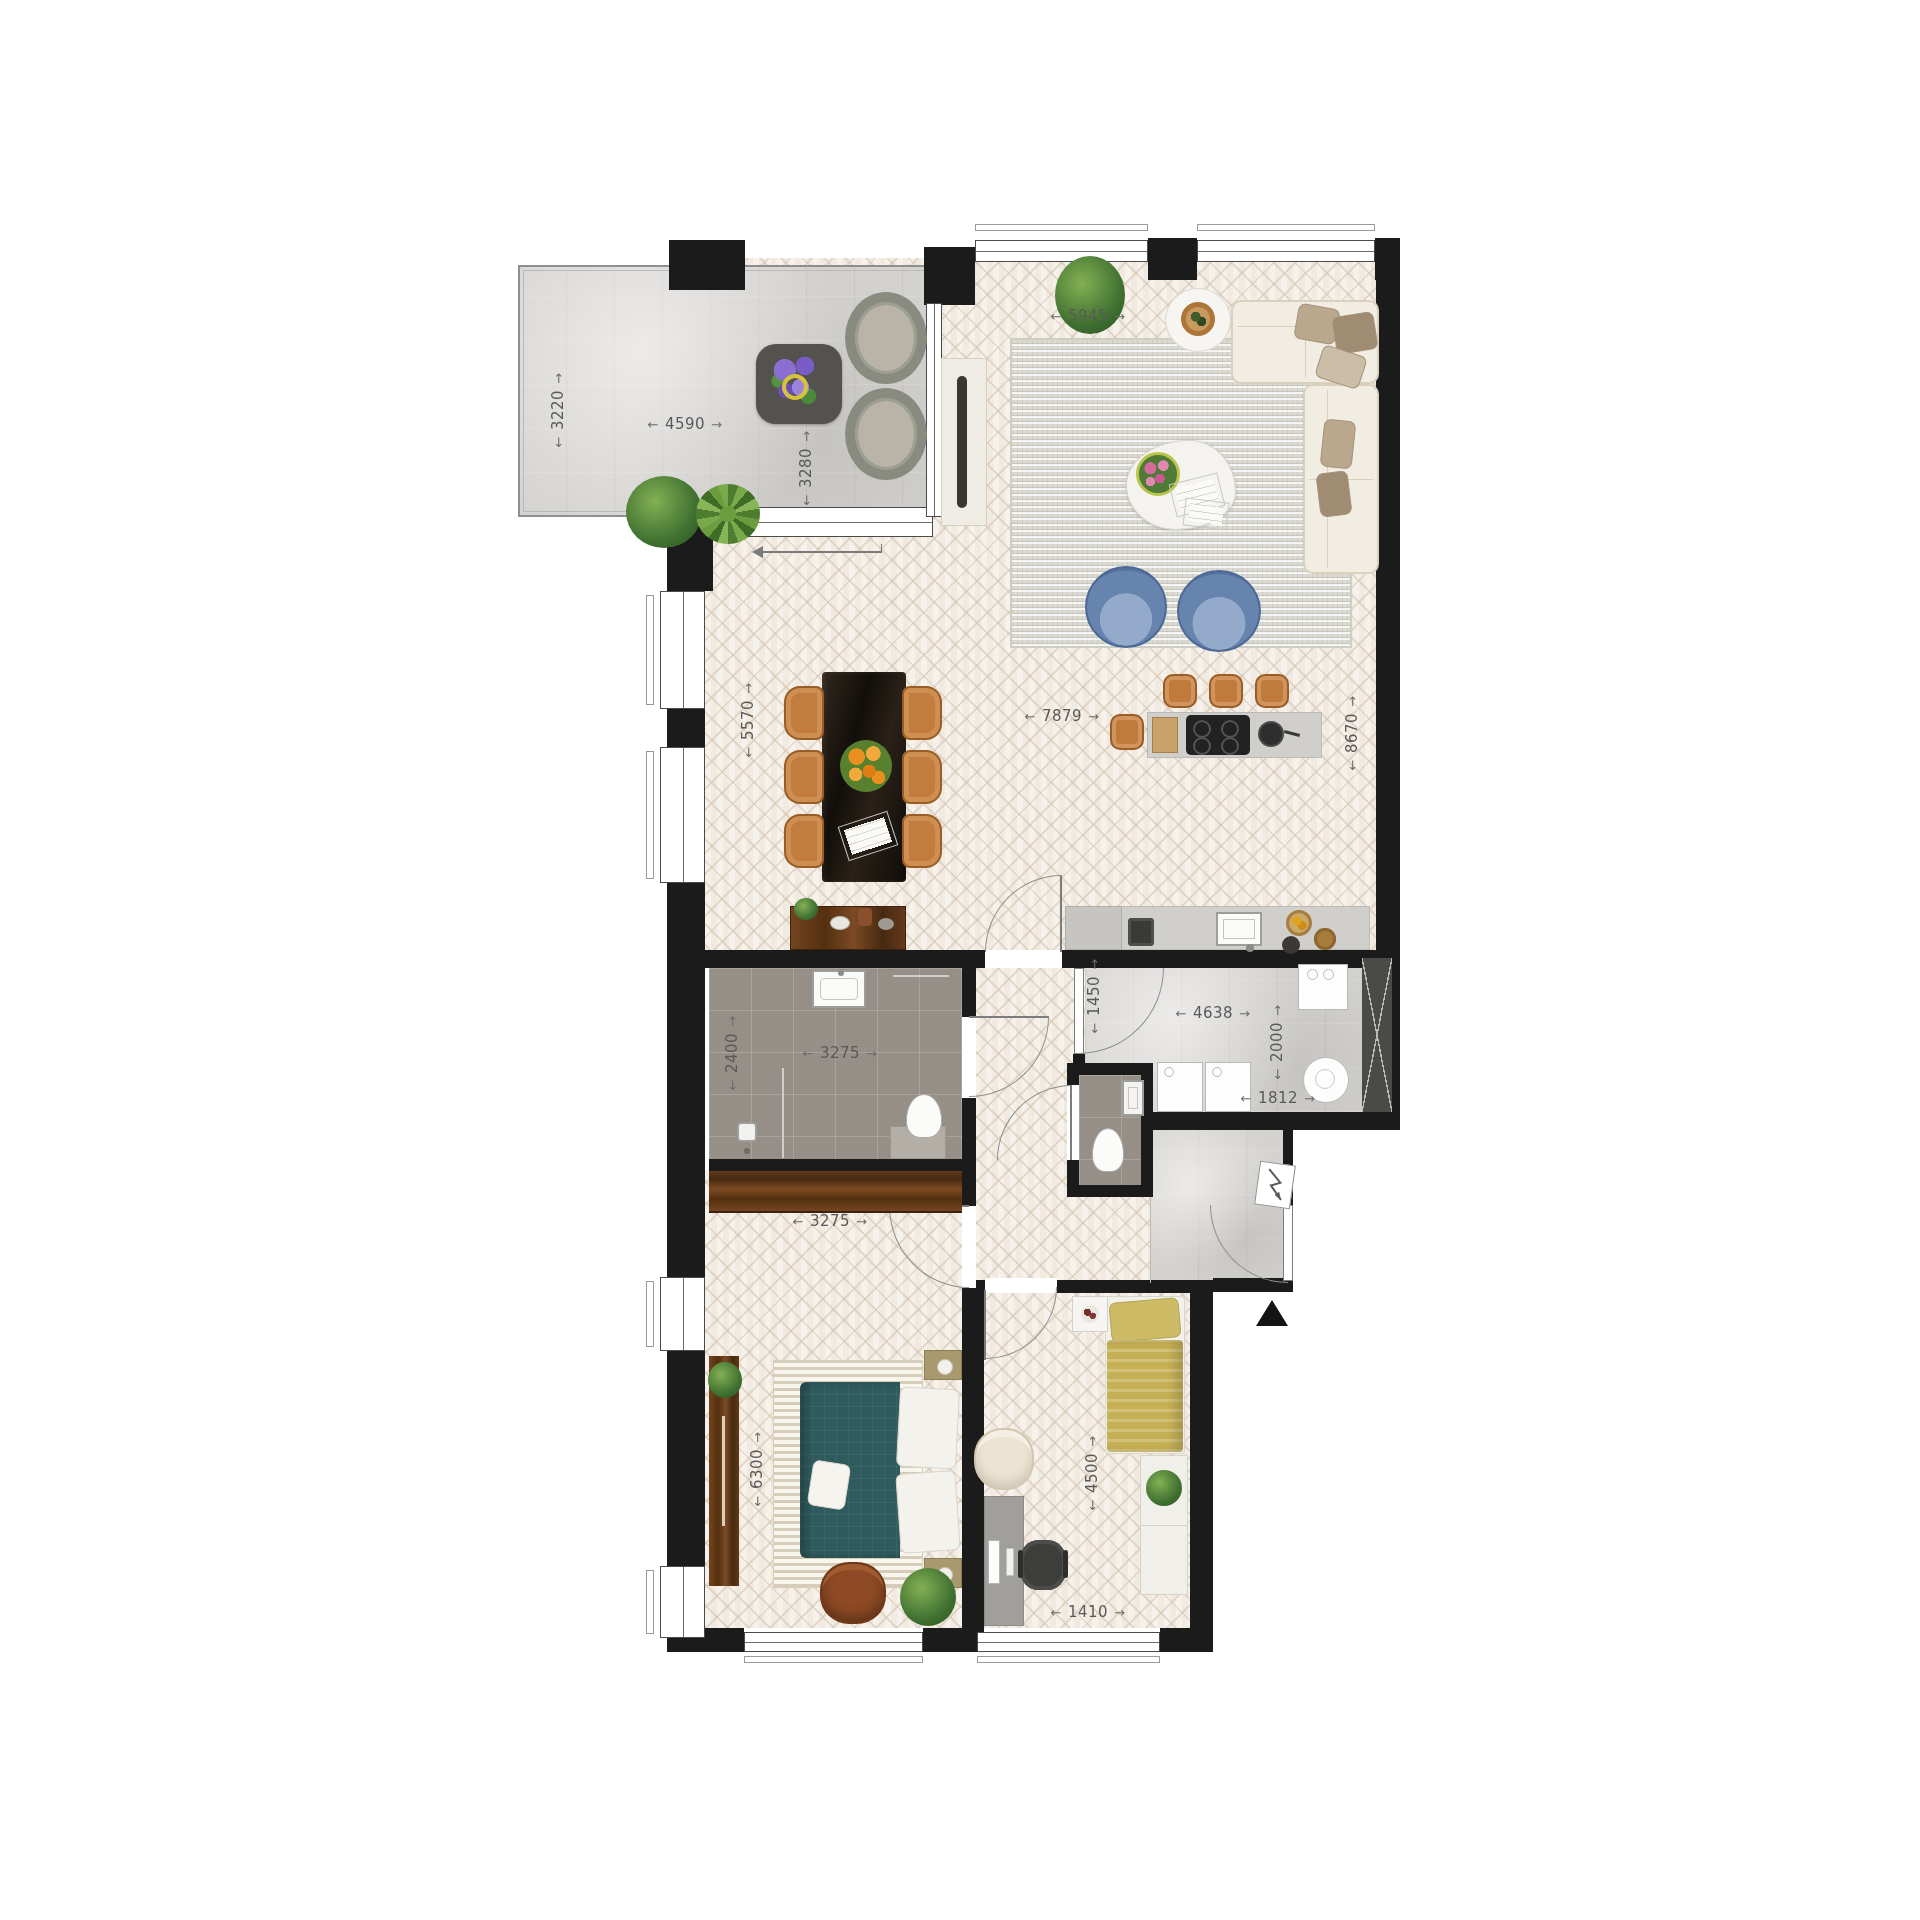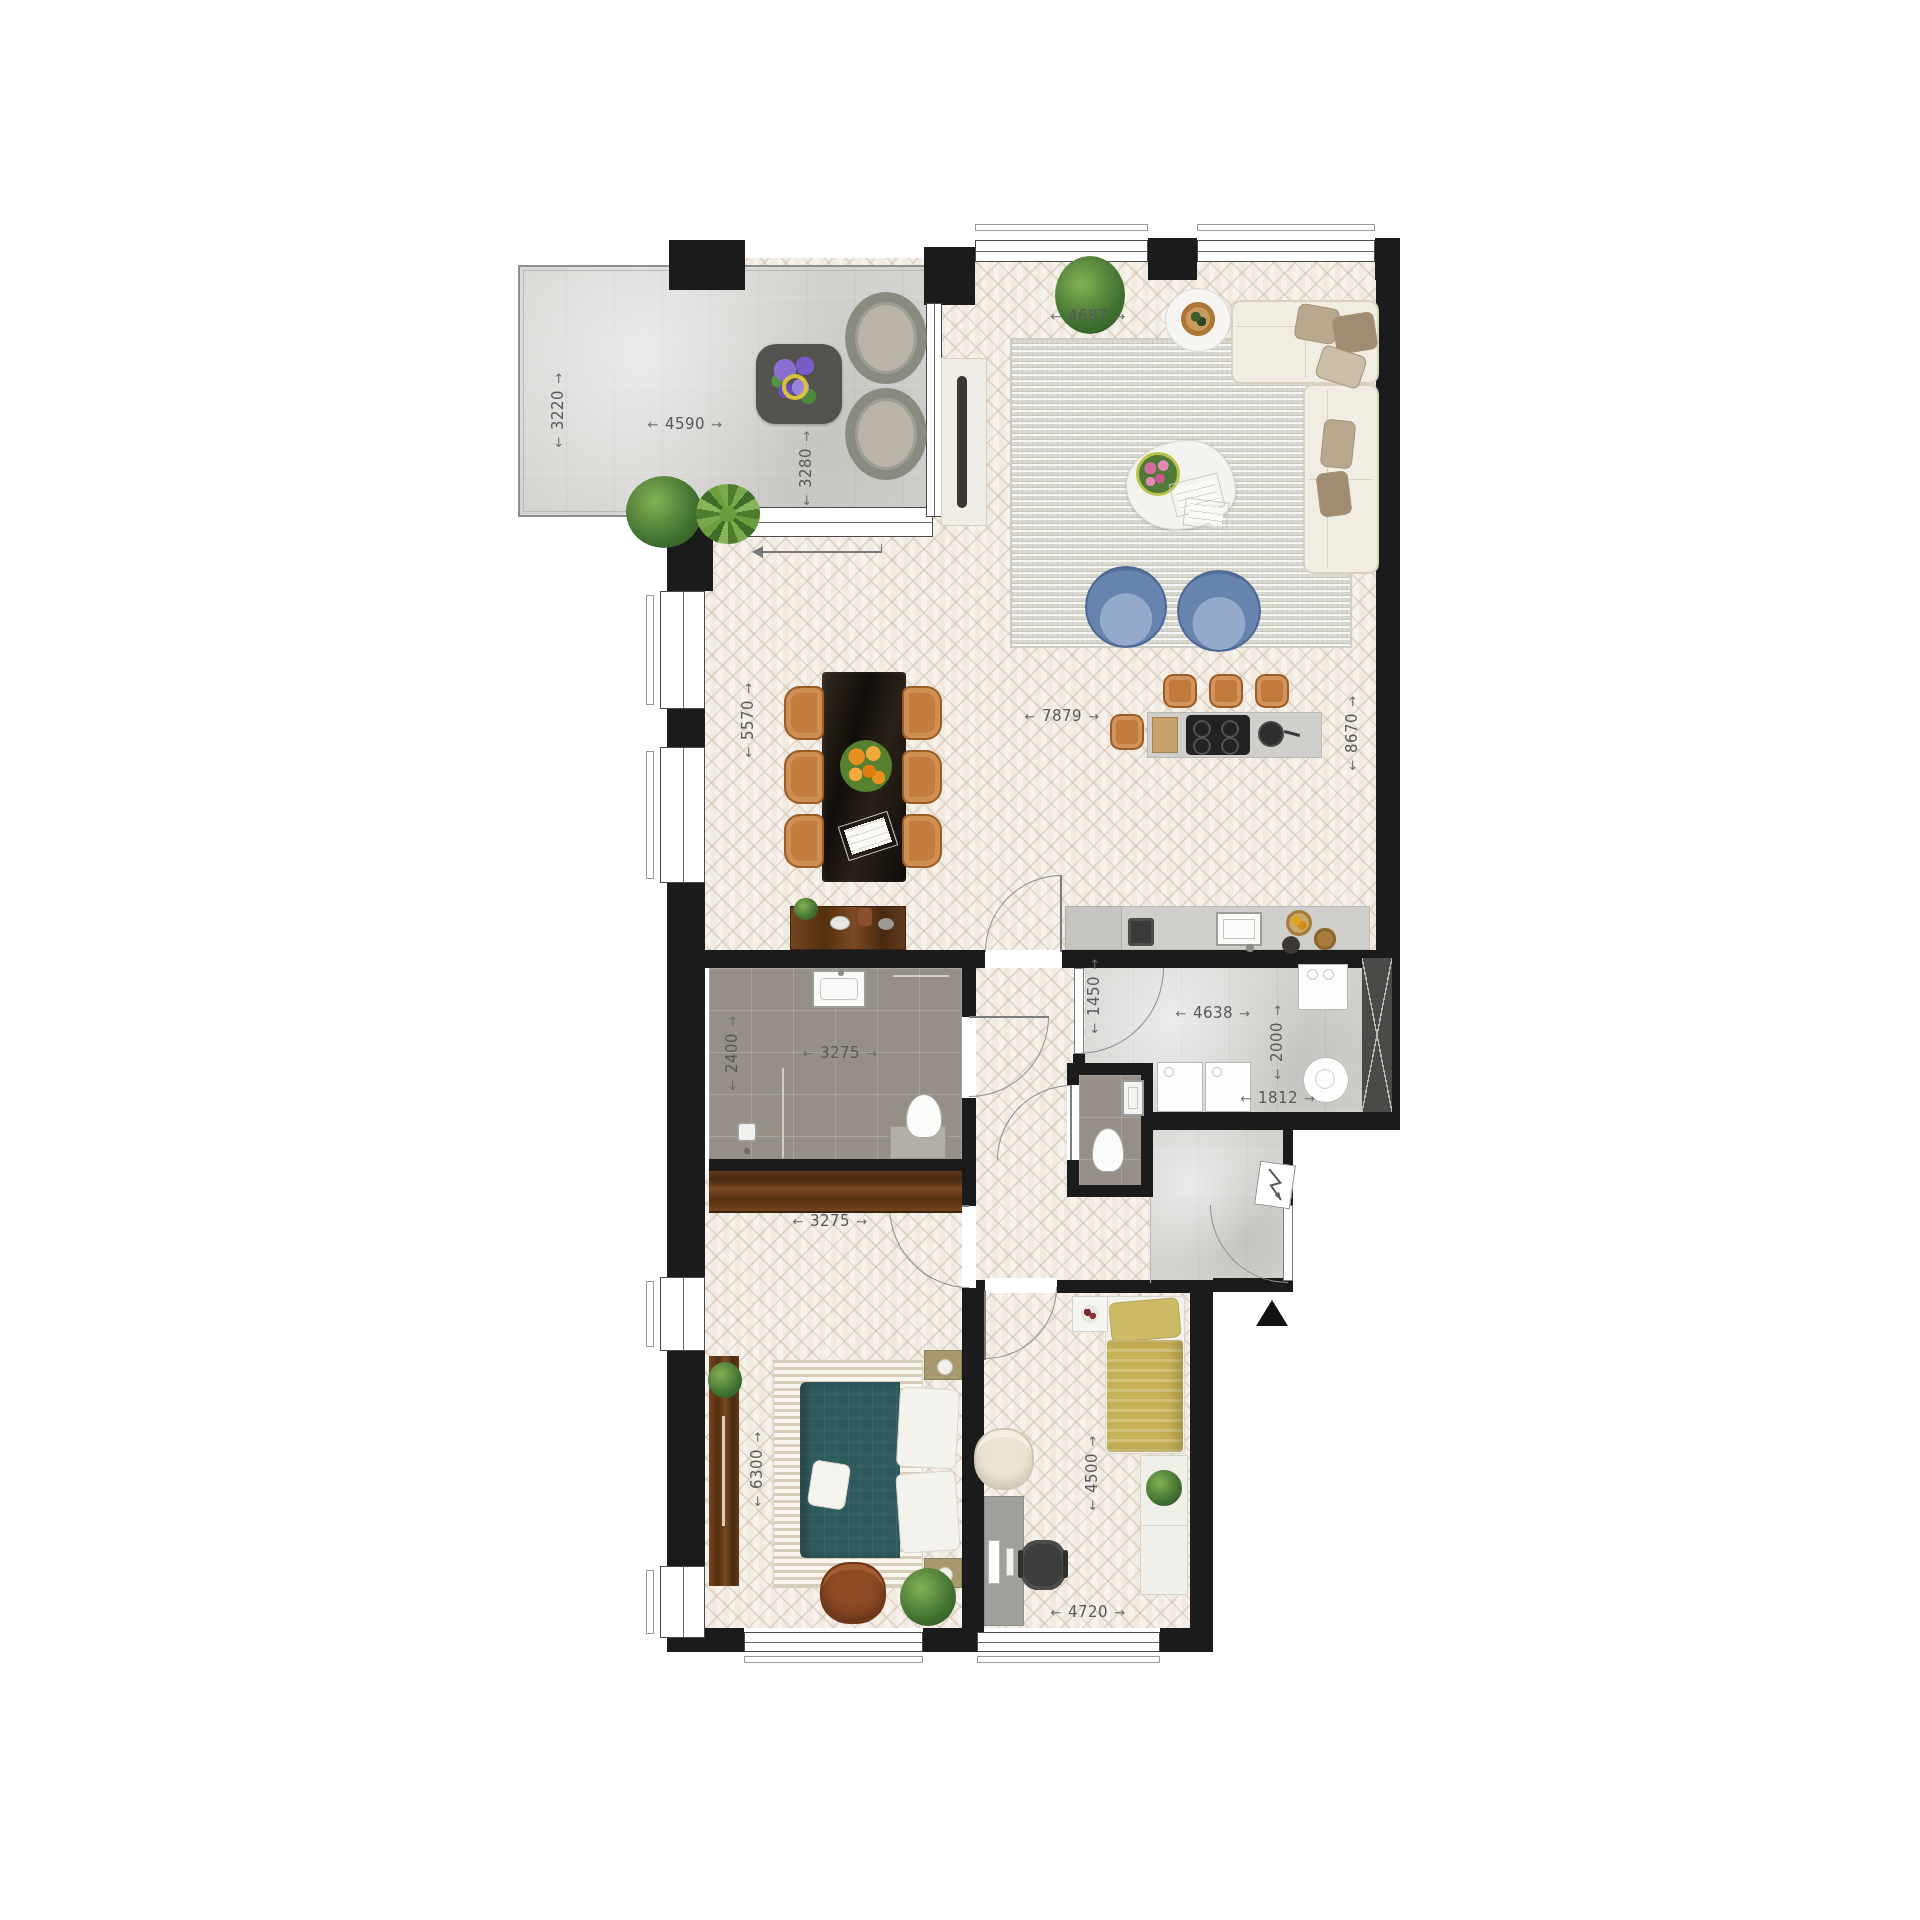--- a/index.html
+++ b/index.html
@@ -351,21 +351,21 @@
         <span class="val">4590</span>
         <span class="ar">→</span>
       </div>
       <div class="dim v" style="left: 806px; top: 468px;">
         <span class="ar">←</span>
         <span class="val">3280</span>
         <span class="ar">→</span>
       </div>
       <div class="dim" style="left: 1088px; top: 316px;">
         <span class="ar">←</span>
-        <span class="val">4687</span>
+        <span class="val">5945</span>
         <span class="ar">→</span>
       </div>
       <div class="dim" style="left: 1062px; top: 716px;">
         <span class="ar">←</span>
         <span class="val">7879</span>
         <span class="ar">→</span>
       </div>
       <div class="dim v" style="left: 748px; top: 720px;">
         <span class="ar">←</span>
         <span class="val">5570</span>
@@ -416,17 +416,17 @@
         <span class="val">6300</span>
         <span class="ar">→</span>
       </div>
       <div class="dim v" style="left: 1092px; top: 1473px;">
         <span class="ar">←</span>
         <span class="val">4500</span>
         <span class="ar">→</span>
       </div>
       <div class="dim" style="left: 1088px; top: 1612px;">
         <span class="ar">←</span>
-        <span class="val">4720</span>
+        <span class="val">1410</span>
         <span class="ar">→</span>
       </div>
     </div>
 </div>
 
 </body></html>

